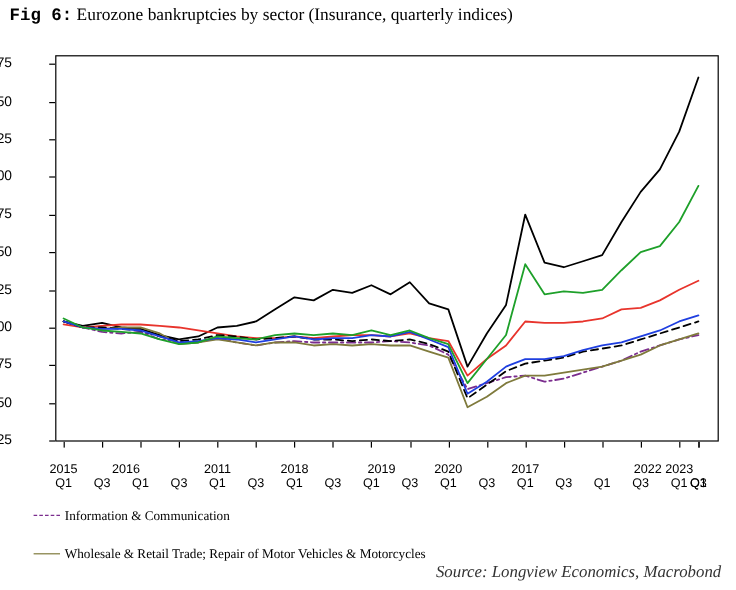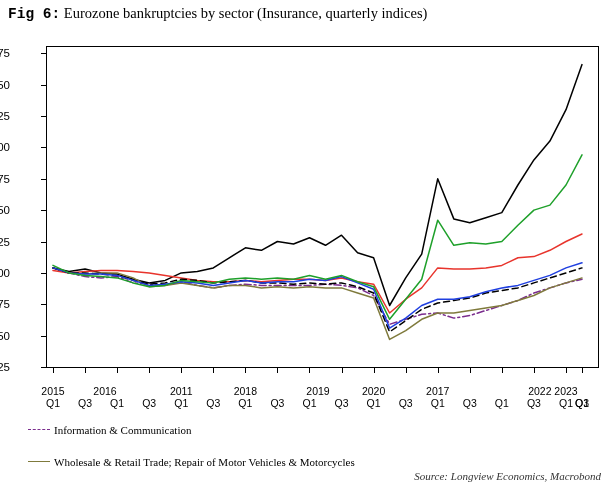--- a/index.html
+++ b/index.html
@@ -80,21 +80,21 @@
   }
   .legend-item .swatch i {
     position:absolute; left:0; top:4px; width:22px; height:0;
     border-top-width:1.6px;
     display:block;
   }
   .legend-col-left { width:352px; }
   .source {
     position:absolute;
     right:12px; top:470px;
-    font-size:11px;
+    font-size:14px;
     font-style:italic;
     font-family:"Liberation Serif", serif;
     color:#333;
   }
   svg { display:block; }
 </style>
 </head>
 <body>
 
 <div id="figure">

